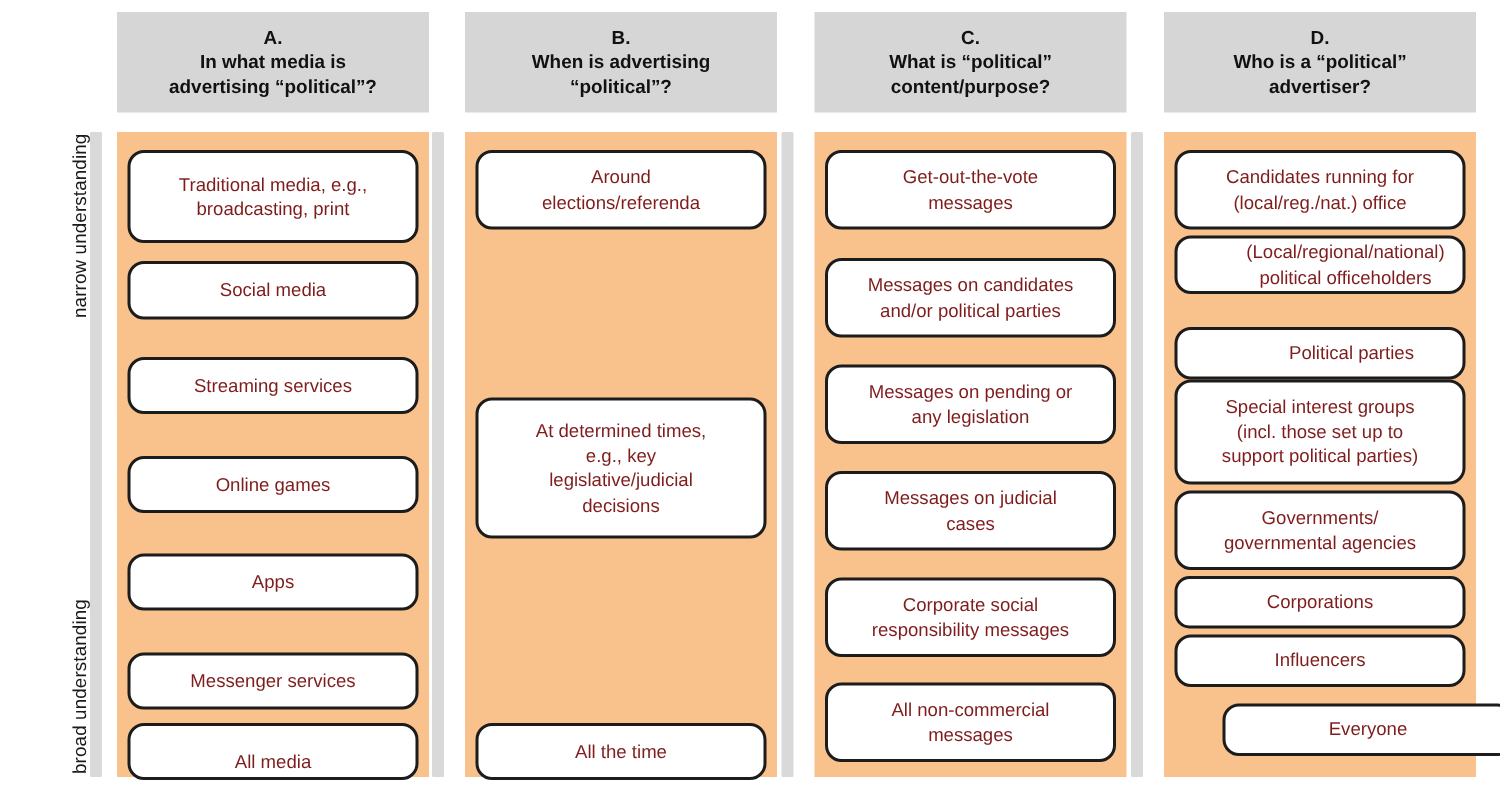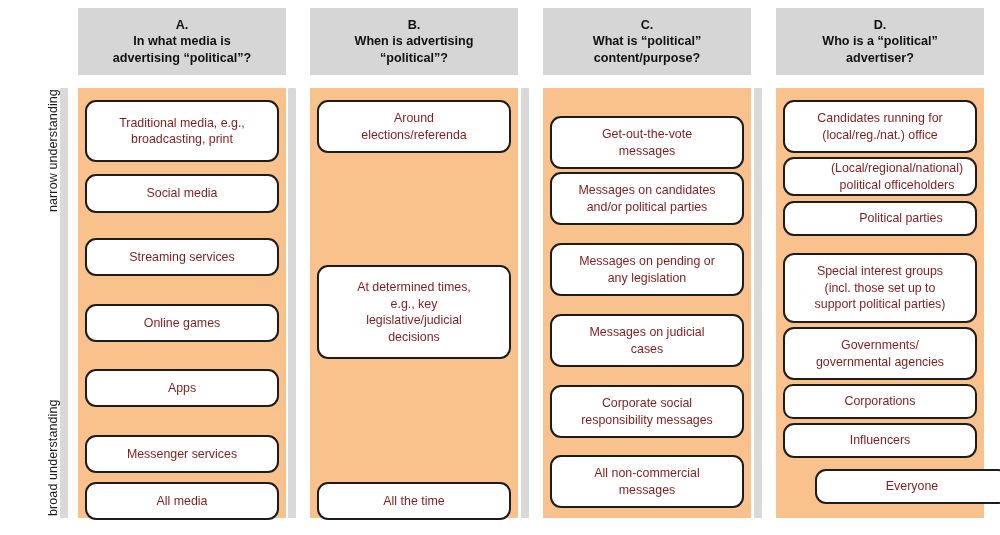--- a/index.html
+++ b/index.html
@@ -161,21 +161,21 @@
           </div>
           <div class="item" style="top: 216px; height: 38px;">
             <span class="item-text">Online games</span>
           </div>
           <div class="item" style="top: 281px; height: 38px;">
             <span class="item-text">Apps</span>
           </div>
           <div class="item" style="top: 347px; height: 38px;">
             <span class="item-text">Messenger services</span>
           </div>
-          <div class="item" style="top: 394px; height: 38px;">
+          <div class="item" style="top: 394px; height: 38px; align-items: flex-end;">
             <span class="item-text">All media</span>
           </div>
         </div>
       </div>
       <div class="column" style="left: 310px;">
         <div class="col-header">
           <div class="hd-line">B.</div>
           <div class="hd-line">When is advertising</div>
           <div class="hd-line">“political”?</div>
         </div>
@@ -195,21 +195,21 @@
           </div>
         </div>
       </div>
       <div class="column" style="left: 543px;">
         <div class="col-header">
           <div class="hd-line">C.</div>
           <div class="hd-line">What is “political”</div>
           <div class="hd-line">content/purpose?</div>
         </div>
         <div class="col-body">
-          <div class="item" style="top: 28px; height: 53px;">
+          <div class="item" style="top: 12px; height: 53px;">
             <span class="item-text">Get-out-the-vote
 messages</span>
           </div>
           <div class="item" style="top: 84px; height: 53px;">
             <span class="item-text">Messages on candidates
 and/or political parties</span>
           </div>
           <div class="item" style="top: 155px; height: 53px;">
             <span class="item-text">Messages on pending or
 any legislation</span>
@@ -236,21 +236,21 @@
         </div>
         <div class="col-body">
           <div class="item" style="top: 12px; height: 53px;">
             <span class="item-text">Candidates running for
 (local/reg./nat.) office</span>
           </div>
           <div class="item" style="top: 69px; height: 39px; padding-left: 40px;">
             <span class="item-text">(Local/regional/national)
 political officeholders</span>
           </div>
-          <div class="item" style="top: 113px; height: 35px; padding-left: 48px;">
+          <div class="item" style="top: 130px; height: 35px; padding-left: 48px;">
             <span class="item-text">Political parties</span>
           </div>
           <div class="item" style="top: 165px; height: 70px;">
             <span class="item-text">Special interest groups
 (incl. those set up to
 support political parties)</span>
           </div>
           <div class="item" style="top: 239px; height: 53px;">
             <span class="item-text">Governments/
 governmental agencies</span>

